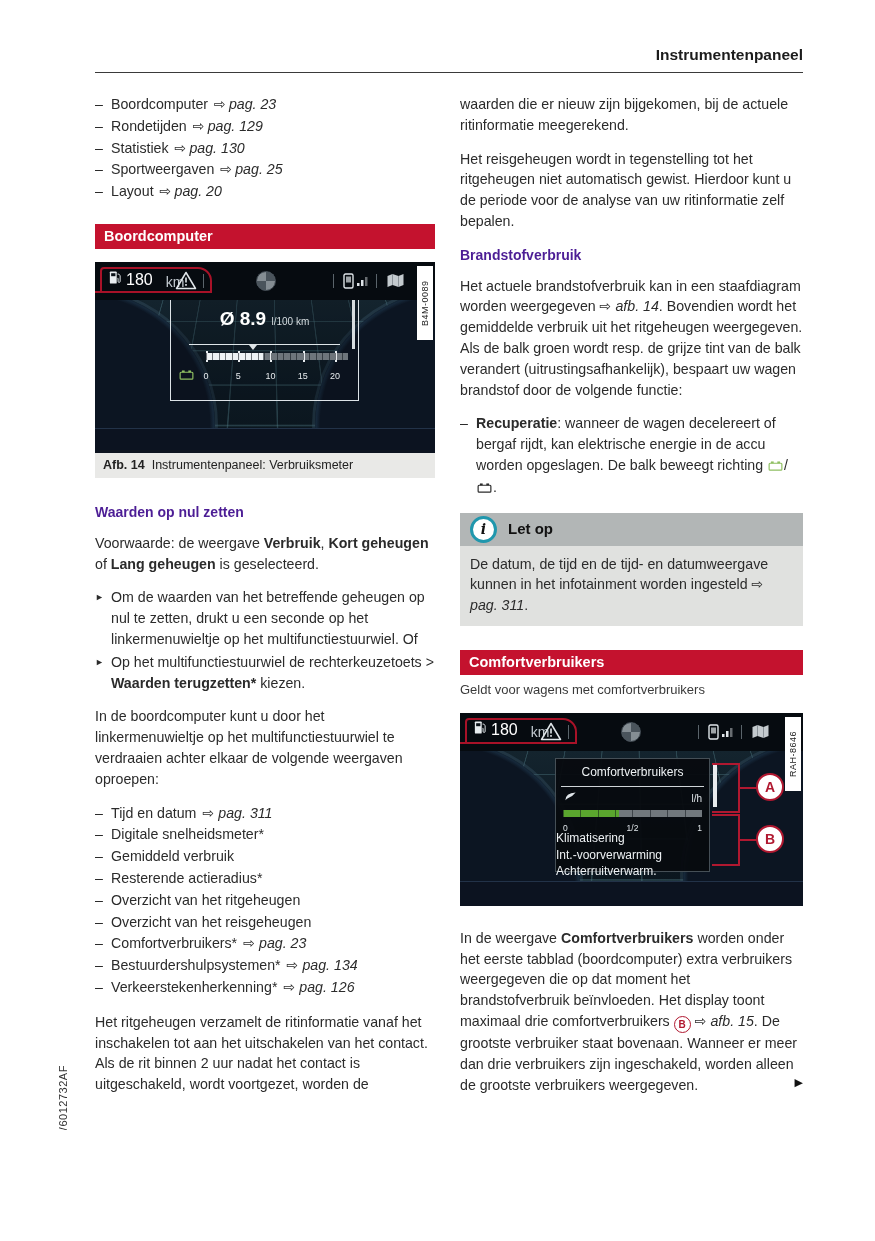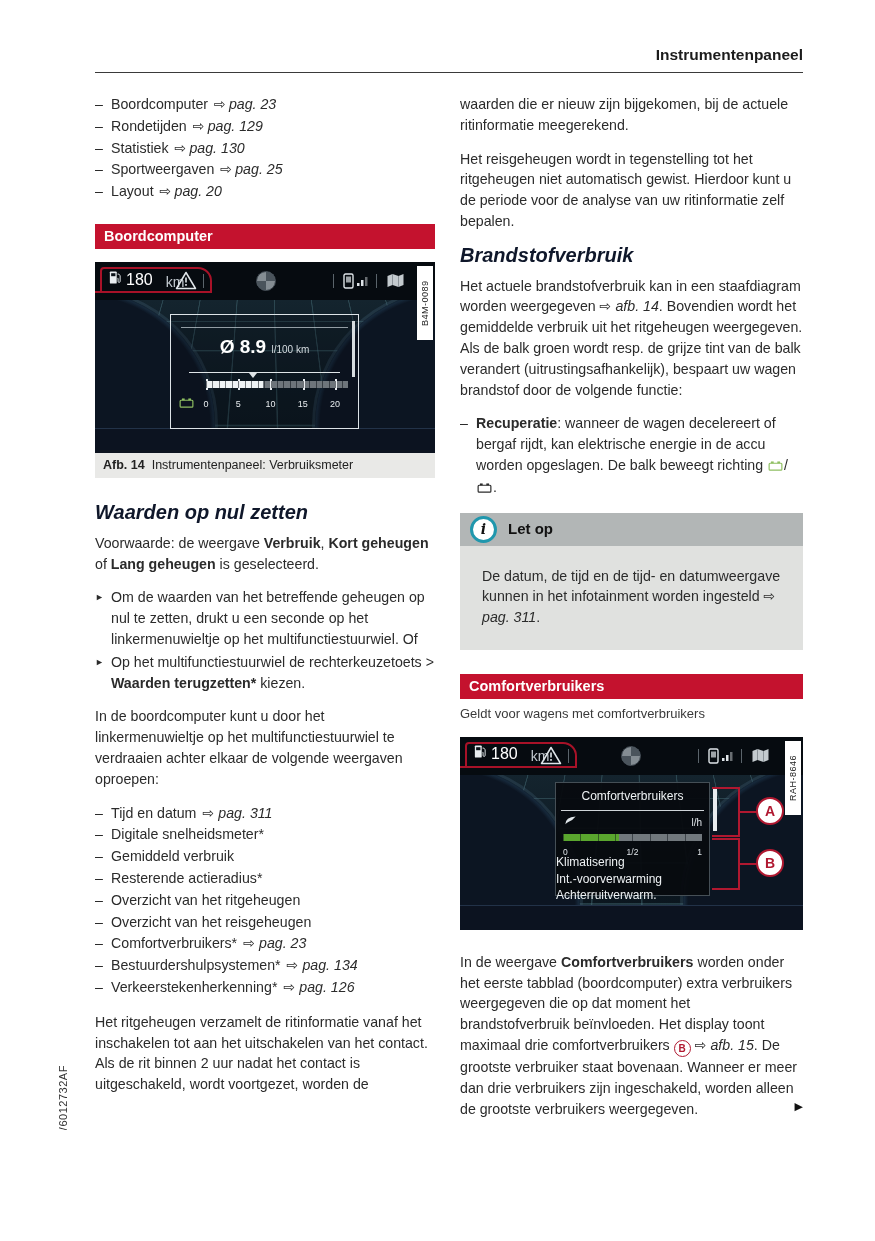--- a/index.html
+++ b/index.html
@@ -20,21 +20,21 @@
   .reflist li,.dashlist li{position:relative;padding-left:16px;margin:0 0 1px 0;}
   .dash{position:absolute;left:0;top:0;}
   .arr{margin:0 3px 0 6px;}
   .pg{font-style:italic;}
   .arr2{margin-left:6px;}
   .pg2{font-style:italic;margin-left:4px;}
   
   .redbar{background:#c4122e;color:#fff;font-weight:bold;font-size:14.5px;line-height:23px;height:23px;padding:1px 0 1px 9px;margin:0 0 13px 0;}
   .subnote{font-size:13px;color:#3a3a3a;margin:-8px 0 12px 0;}
   
-  .subhead{font-weight:bold;font-size:20px;margin:10px 0 10px 0;color:#0f172a;font-style:italic;}
+  .subhead{font-weight:bold;font-size:14px;margin:10px 0 10px 0;color:#4c1d95;}
   
   .steps{list-style:none;margin:0 0 13px 0;padding:0;}
   .steps li{position:relative;padding-left:16px;margin-bottom:2px;}
   .tri{position:absolute;left:0;top:0;font-size:9px;line-height:20.8px;}
   
   .figure{margin:0 0 14px 0;}
   .cluster{position:relative;width:100%;background:#0a121b;overflow:hidden;}
   .grid{position:absolute;left:0;right:0;top:38px;bottom:0;
         background:linear-gradient(#14242e 0%,#0d1a23 55%,#0a141c 100%);}
   .grid:after{content:'';position:absolute;inset:-30px -60px;
@@ -53,21 +53,21 @@
   .tabunit{color:#c3cbd1;font-size:14px;margin-top:4px;margin-left:8px;}
   .tb{position:absolute;top:9px;display:inline-block;}
   .tb-sep{position:absolute;top:12px;width:1px;height:14px;background:#5a646b;}
   .vcode{position:absolute;right:2px;top:4px;width:16px;height:74px;background:#fff;z-index:6;
          writing-mode:vertical-rl;transform:rotate(180deg);font-size:9px;color:#222;
          display:flex;align-items:center;justify-content:center;letter-spacing:.5px;}
   .bottomband{position:absolute;left:0;right:0;bottom:0;height:24px;background:#0c1320;border-top:1px solid #223248;z-index:3;}
   .figcap{background:#e9e9e7;font-size:12.5px;color:#222;padding:5px 8px;line-height:15px;}
   .figcap b{margin-right:7px;}
   
-  .cbox{position:absolute;left:75px;top:52px;width:187px;height:113px;border:1.5px solid #dde3e7;z-index:4;background:rgba(6,12,18,.25);}
+  .cbox{position:absolute;left:75px;top:24px;width:187px;height:113px;border:1.5px solid #dde3e7;z-index:4;background:rgba(6,12,18,.25);}
   .cbox .topline{position:absolute;left:10px;right:10px;top:12px;height:1px;background:rgba(220,228,233,.65);}
   .cval{position:absolute;left:0;right:0;top:22px;text-align:center;color:#fff;font-size:19px;font-weight:bold;}
   .cunit{font-size:10px;font-weight:normal;color:#d6dde1;}
   .avgline{position:absolute;left:18px;right:18px;top:57px;height:1.5px;background:#dfe5e8;}
   .avgptr{position:absolute;left:40%;top:1.5px;width:0;height:0;border-left:4px solid transparent;border-right:4px solid transparent;border-top:5px solid #dfe5e8;}
   .cbar{position:absolute;left:35px;right:10px;top:66px;height:7px;
         background:linear-gradient(90deg,#eef2f4 0 40%,#6e757b 40% 100%);
         background-clip:padding-box;}
   .cbar:after{content:'';position:absolute;inset:0;
         background:repeating-linear-gradient(90deg,rgba(10,16,22,.55) 0 1px,transparent 1px 4.545%);}
@@ -98,21 +98,21 @@
   .dashpara{position:relative;padding-left:16px;margin:0 0 14px 0;}
   .bat-ico{display:inline-block;vertical-align:-1px;margin:0 1px;}
   .bat-ico.green{color:#8fbf62;} .bat-ico.dark{color:#2b2b2b;}
   
   .note{margin:4px 0 24px 0;}
   .note-h{background:#b2b6b6;height:33px;display:flex;align-items:center;gap:11px;padding-left:10px;}
   .note-title{font-weight:bold;font-size:15px;color:#111;}
   .info-ico{width:21px;height:21px;border-radius:50%;background:#fff;border:3px solid #2097ad;display:flex;align-items:center;justify-content:center;}
   .info-i{font-family:"DejaVu Serif",serif;font-weight:bold;font-style:italic;font-size:14px;color:#111;line-height:1;}
   .note-b{background:#e0e1df;padding:8px 10px 10px 10px;}
-  .note-b p{margin:12px;}
+  .note-b p{margin:0;}
   
   .inline-marker{display:inline-block;width:15px;height:15px;border:1.5px solid #b01830;border-radius:50%;
                  color:#b01830;font-weight:bold;font-size:10px;line-height:15px;text-align:center;vertical-align:-2px;}
   .lastp{position:relative;}
   .cont{position:absolute;right:0;bottom:3px;font-size:11px;color:#111;}
   
   .side-code{position:absolute;left:57px;top:1032px;height:112px;writing-mode:vertical-rl;transform:rotate(180deg);
              font-size:11px;color:#333;letter-spacing:.5px;display:flex;align-items:center;}
   .pagenum{position:absolute;right:70px;top:1146px;font-weight:bold;font-size:15.5px;color:#111;}
 </style>

